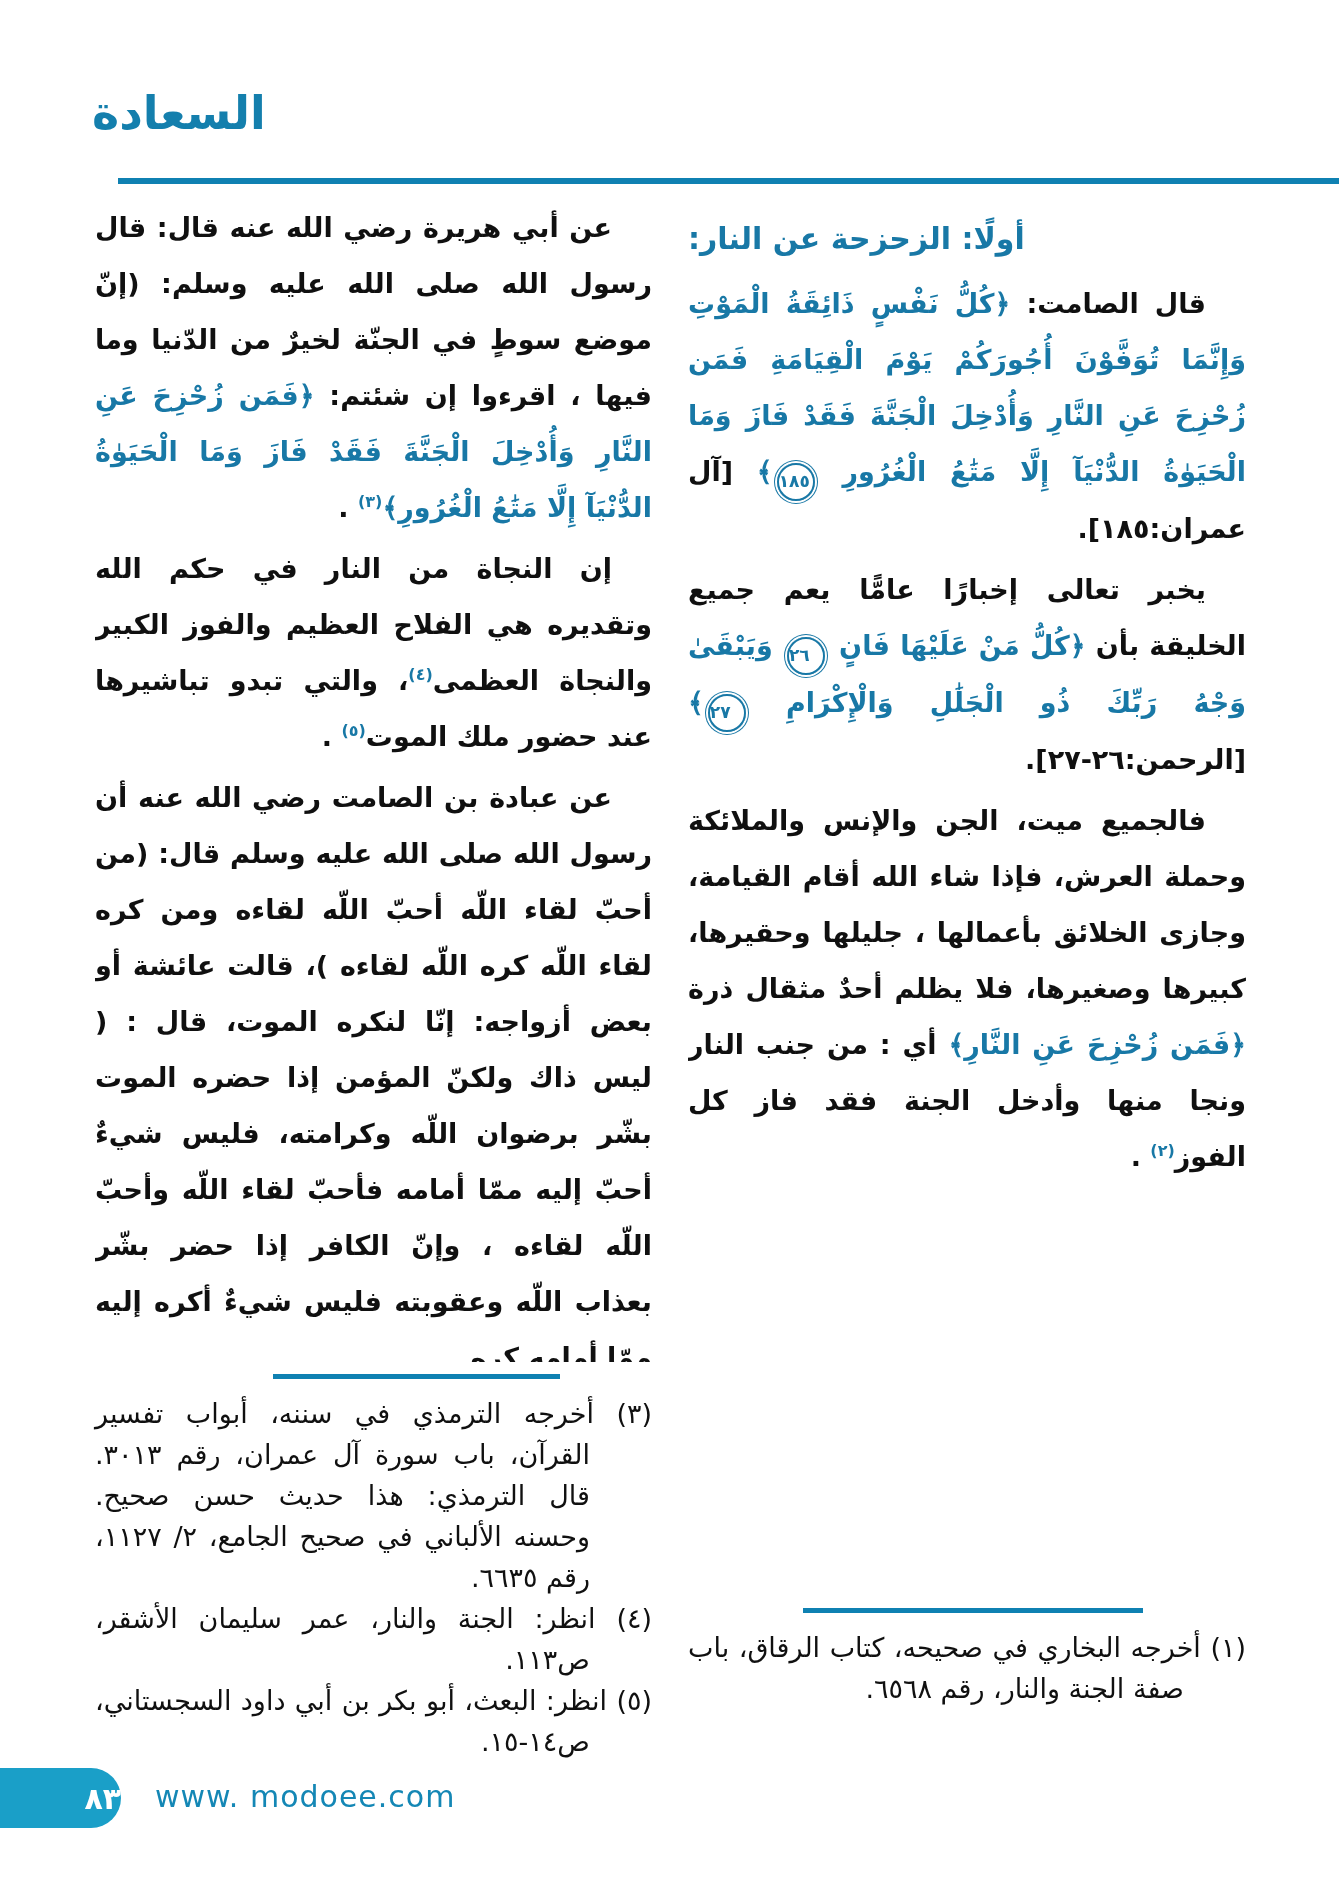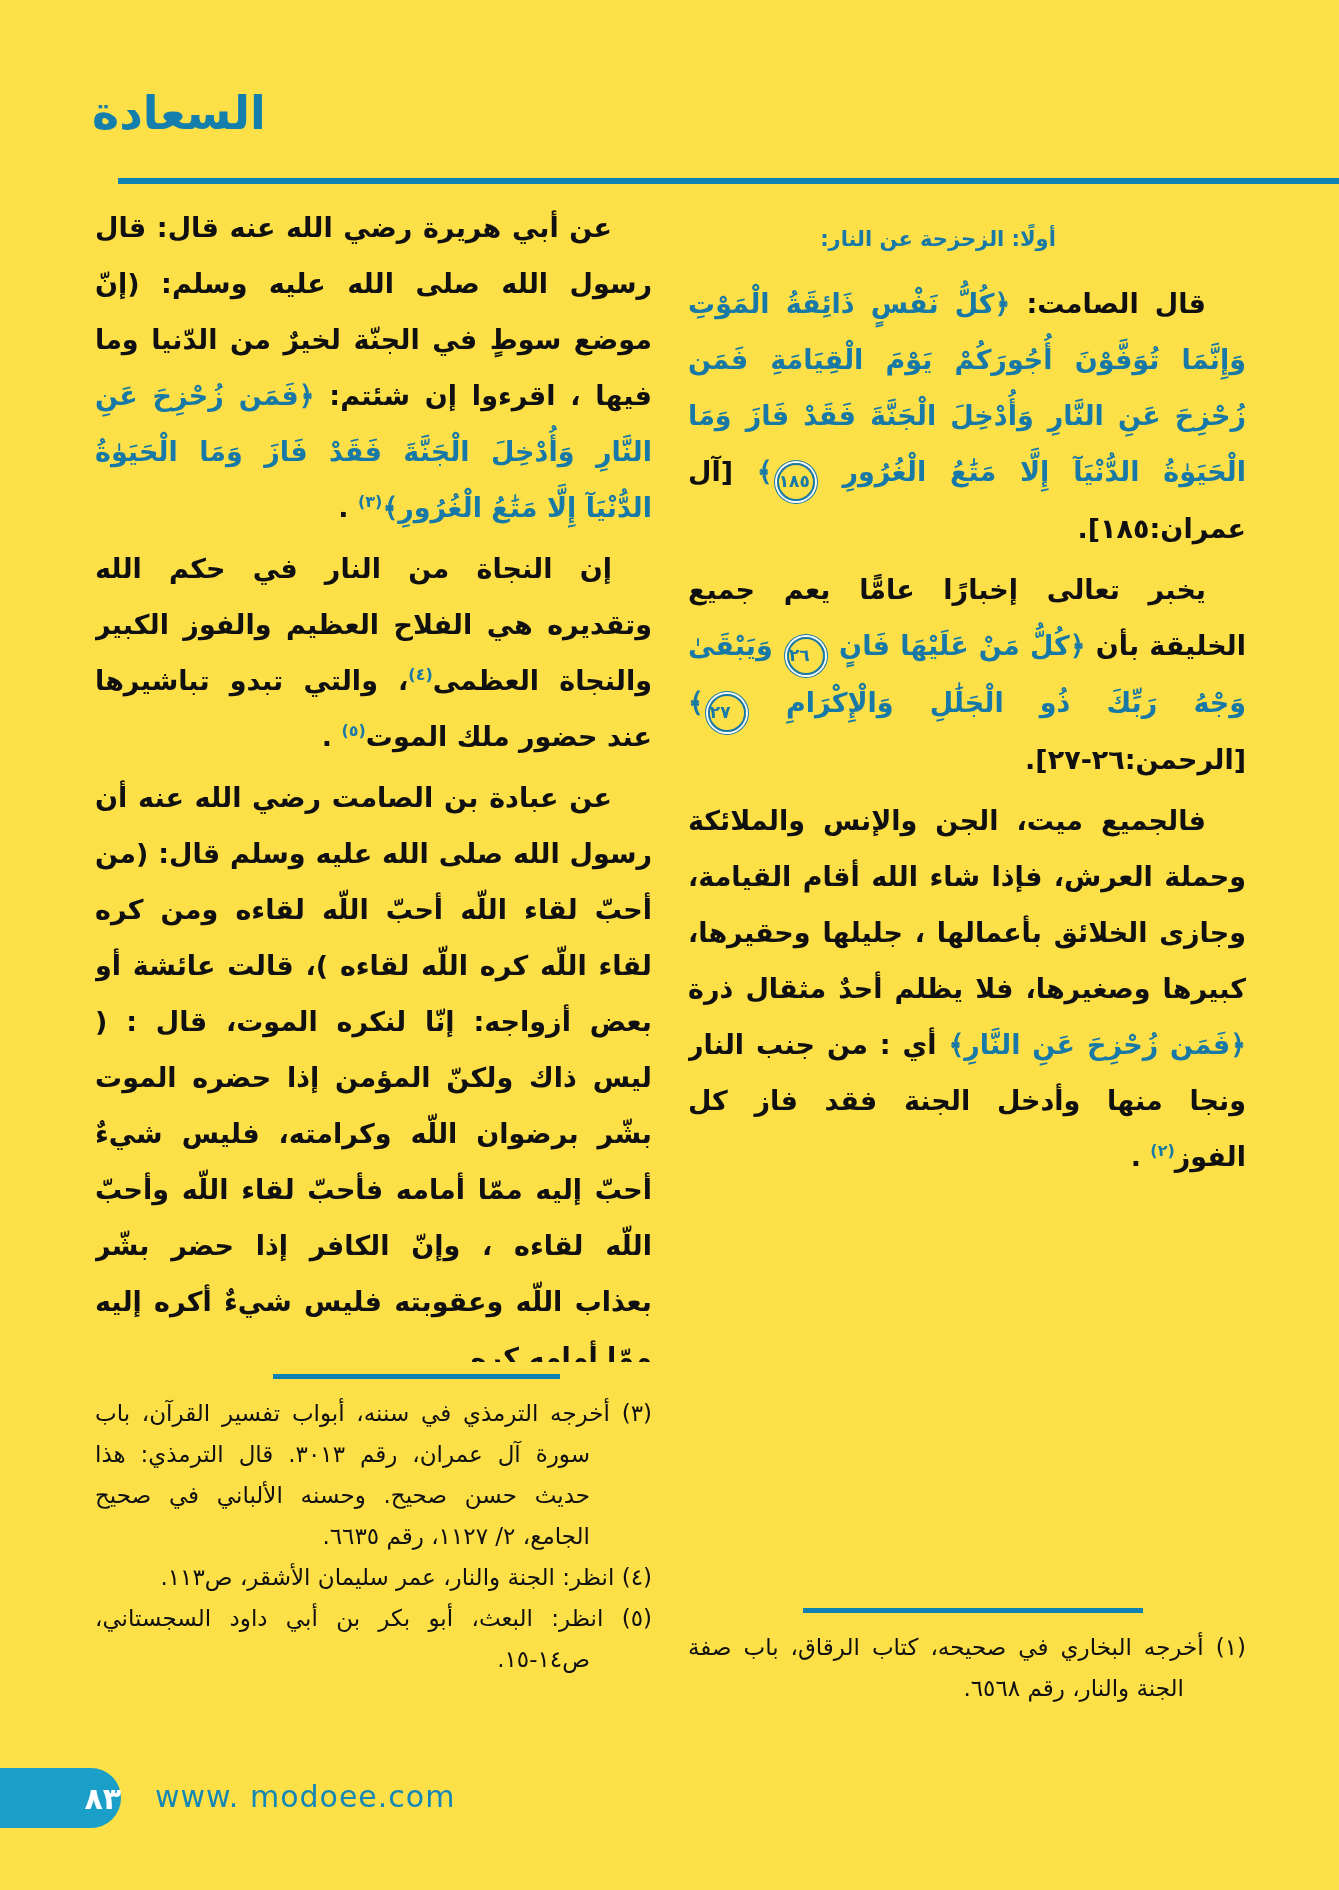--- a/index.html
+++ b/index.html
@@ -1,19 +1,19 @@
 <!DOCTYPE html>
 <html lang="ar" dir="rtl"><head>
 <meta charset="utf-8">
 <style>
   html,body{margin:0;padding:0;background:#e8e8e8;}
   .page{
     position:relative;
     width:1339px;height:1890px;
-    background:#fde047;
+    background:#ffffff;
     overflow:hidden;
     direction:rtl;
     font-family:"DejaVu Sans", sans-serif;
     color:#101010;
     margin:0 auto;
   }
 
   
   .header-title{
     position:absolute;left:92px;top:86px;
@@ -35,24 +35,24 @@
     overflow:hidden;
   }
   .col-right{left:688px;top:200px;width:558px;height:1395px;}
   .col-left{left:95px;top:200px;width:557px;height:1162px;}
 
   .para{margin:0 0 5px 0;}
   .para.indent{text-indent:40px;}
   .section-heading{
     margin:8px 0 6px 0;
     color:#1878A6;
-    font-size:21px;font-weight:700;
+    font-size:30px;font-weight:700;
     line-height:62px;
     text-indent:58px;
-    text-align:center;
+    text-align:left;
   }
   .t-n{color:#101010;}
   .t-q{color:#1878A6;}
   .t-sup{
     color:#1878A6;
     font-size:16px;
     vertical-align:super;
     line-height:0;
     font-weight:700;
   }
@@ -66,21 +66,21 @@
     text-align:left;
     vertical-align:-6px;
     margin:0 4px;
     text-indent:0;
     box-shadow:0 0 0 2px #ffffff, 0 0 0 3px #1878A6;
   }
 
   
   .fn-group{
     position:absolute;
-    font-size:23px;font-weight:400;
+    font-size:27px;font-weight:400;
     line-height:41px;
     text-align:justify;
     color:#101010;
   }
   .fn-right{left:688px;top:1608px;width:558px;}
   .fn-left{left:95px;top:1374px;width:557px;}
   .fn-sep{height:5px;background:#0F81B2;margin-bottom:14px;}
   .fn-sep-right{width:340px;margin-right:103px;}
   .fn-sep-left{width:287px;margin-right:92px;}
   .fn-item{padding-right:62px;text-indent:-62px;margin:0;}

